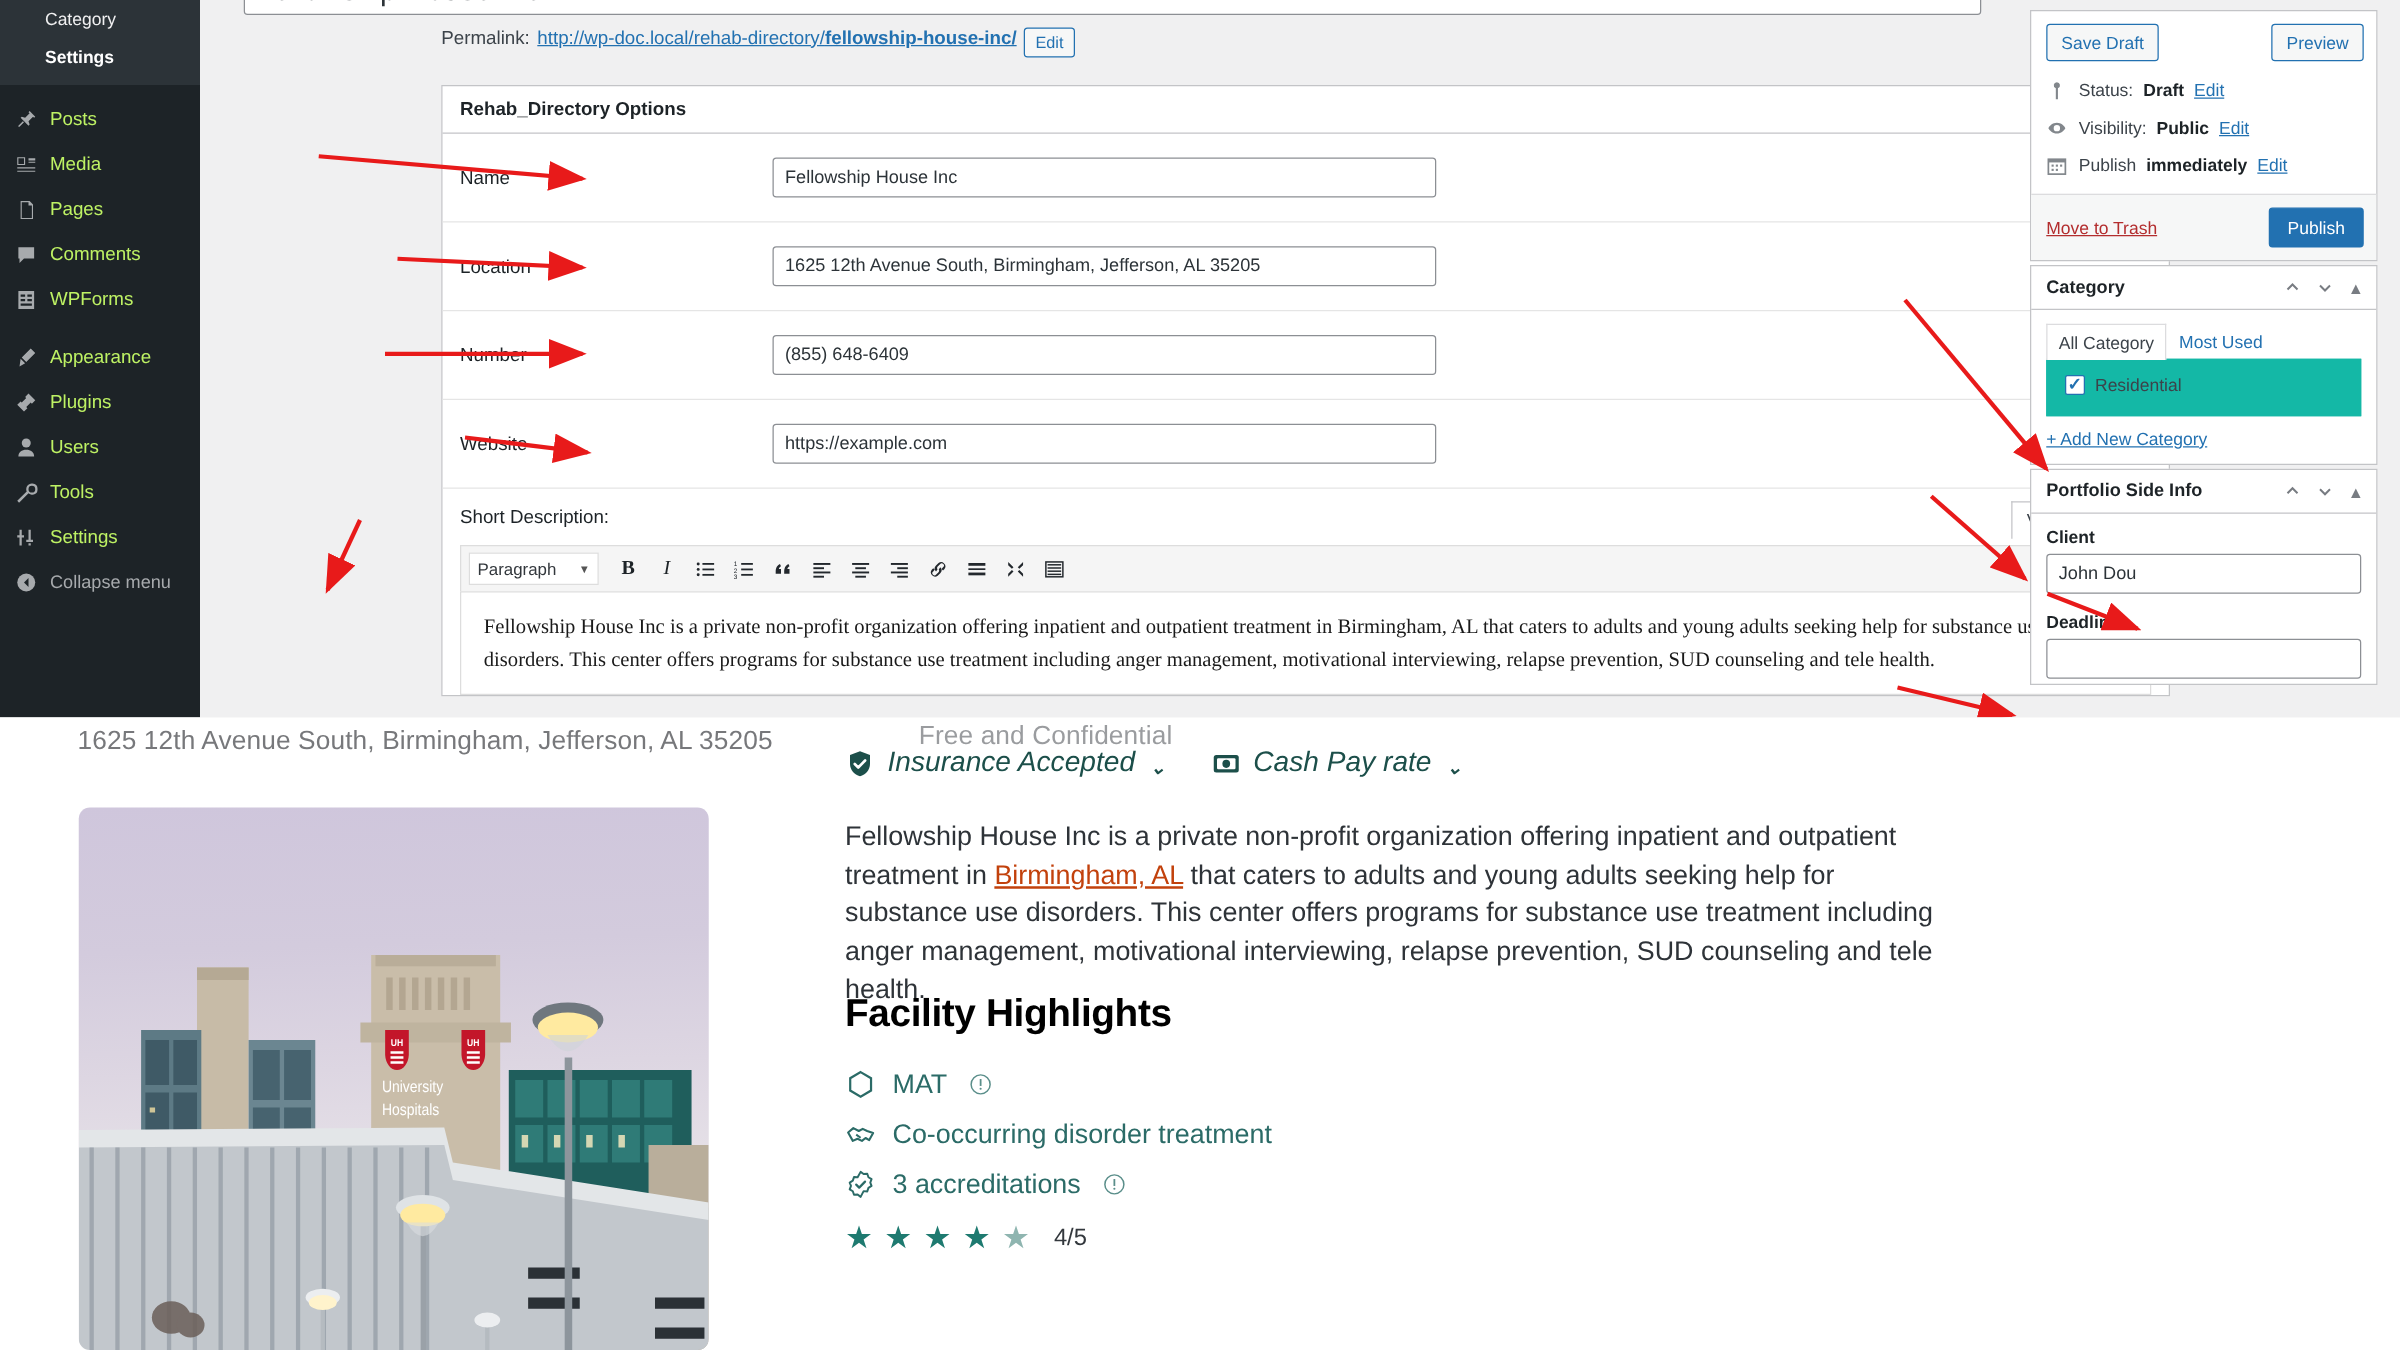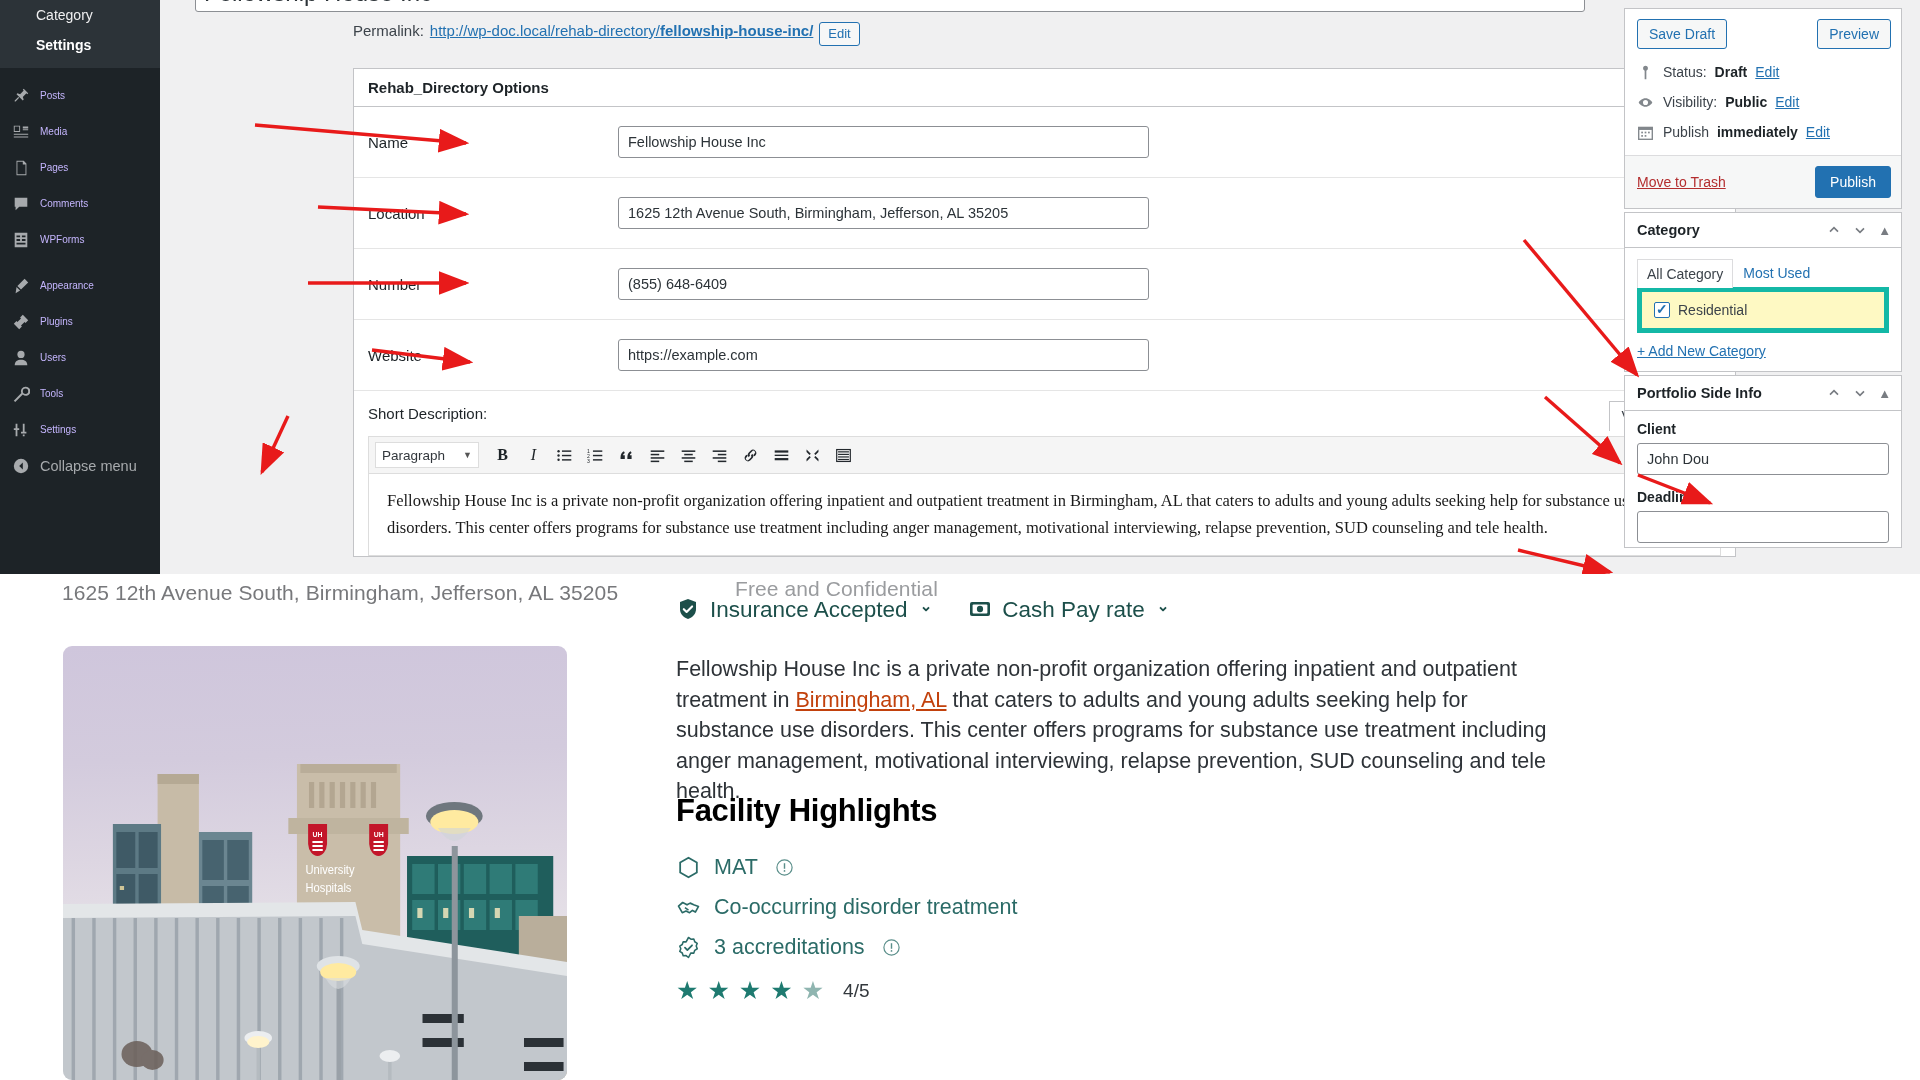--- a/index.html
+++ b/index.html
@@ -25,21 +25,21 @@
   }
   .adminmenu .sub { background: #2c3338; padding: 0 0 8px 0; }
   .adminmenu .sub a {
     display: block; padding: 6px 0 6px 36px; font-size: 14px;
     color: #f0f0f1; text-decoration: none; line-height: 18px;
   }
   .adminmenu .sub a.cur { color: #fff; font-weight: 600; }
   .menu-sep { height: 10px; }
   .menuitem {
     display: flex; align-items: center; gap: 9px;
-    padding: 8px 0 8px 11px; font-size: 10px; color: #c4b5fd;
+    padding: 8px 0 8px 11px; font-size: 15px; color: #bef264;
     text-decoration: none; line-height: 20px; cursor: pointer;
   }
   .menuitem .ic {
     width: 20px; height: 20px; flex: 0 0 20px; display: flex;
     align-items: center; justify-content: center; color: #a7aaad;
   }
   .menuitem .ic svg { width: 18px; height: 18px; fill: #a7aaad; }
   .collapse { color: #a7aaad; font-size: 14.5px; }
 
   
@@ -168,21 +168,21 @@
   .cattabs { display: flex; padding: 10px 12px 0; }
   .cattab {
     font-size: 14px; color: #2271b1; padding: 4px 9px; cursor: pointer;
     border: 1px solid transparent; border-bottom: none; line-height: 20px;
   }
   .cattab.active {
     background: #fff; border-color: #dcdcde; color: #3c434a;
     position: relative; top: 1px;
   }
   .catlist {
-    margin: 0 12px; border: 5px solid #14b8a6; background: #fef9c3;
+    margin: 0 12px; border: 3px solid #14b8a6; background: #14b8a6;
     padding: 10px 12px; height: 46px;
   }
   .catitem { display: flex; align-items: center; gap: 8px; font-size: 14px; color: #3c434a; }
   .cbx {
     width: 16px; height: 16px; border: 1px solid #2271b1; border-radius: 2px;
     background: #fff; position: relative; flex: 0 0 16px; cursor: pointer;
   }
   .cbx::after {
     content: "✓"; position: absolute; left: 1px; top: -3px;
     font-size: 14px; color: #2271b1; line-height: 18px; font-weight: 700;
@@ -215,22 +215,22 @@
   .fe-photo {
     position: absolute; left: 63px; top: 72px; width: 504px; height: 434px;
     border-radius: 9px; overflow: hidden;
     background: linear-gradient(178deg,#cfc6dc 0%,#d3cbdd 26%,#ddd6e2 48%,#e8e4e9 72%,#efeef0 100%);
   }
   .ph-svg { position: absolute; inset: 0; width: 100%; height: 100%; }
 
   .fe-right { position: absolute; left: 676px; top: 0; width: 900px; }
   .badges { position: absolute; left: 0; top: 23px; display: flex; gap: 36px; }
   .badge {
-    display: flex; align-items: flex-start; gap: 10px; font-size: 22.5px;
-    color: #1c4f4a; cursor: pointer;
+    display: flex; align-items: flex-end; gap: 10px; font-size: 22.5px;
+    color: #1c4f4a; cursor: pointer; font-style: italic;
   }
   .badge .bi { width: 24px; height: 24px; flex: 0 0 24px; }
   .badge .bi svg { width: 24px; height: 24px; }
   .badge .carr { font-size: 15px; color: #1c4f4a; font-weight: 700; margin-left: 2px; }
 
   .fe-desc {
     position: absolute; left: 0; top: 80px; width: 878px;
     font-size: 21.5px; line-height: 1.42; color: #2e3338;
   }
   .fe-desc a { color: #c2410c; text-decoration: underline; }

